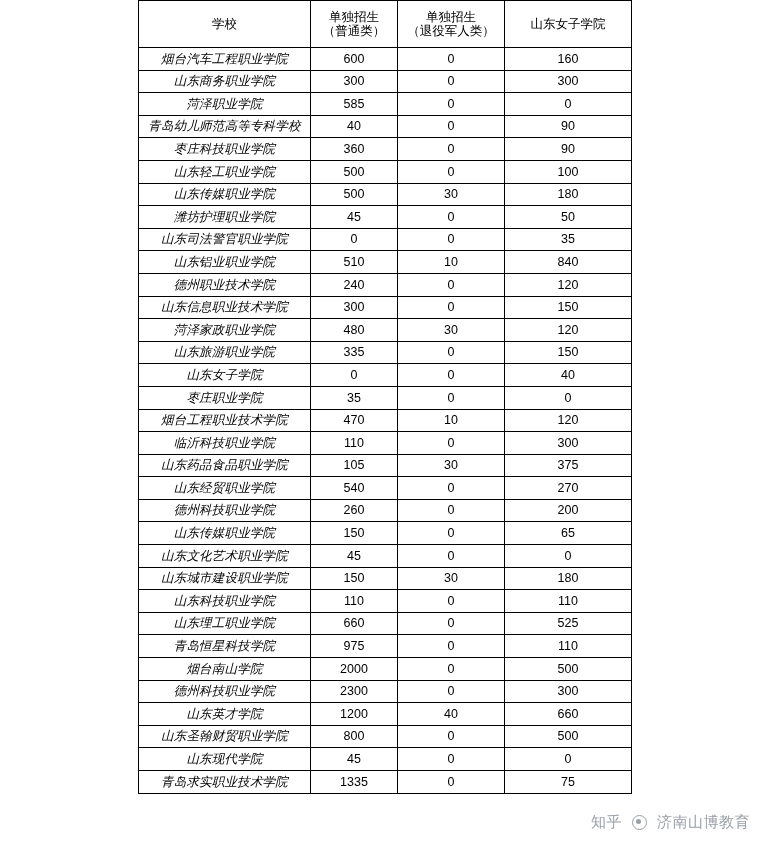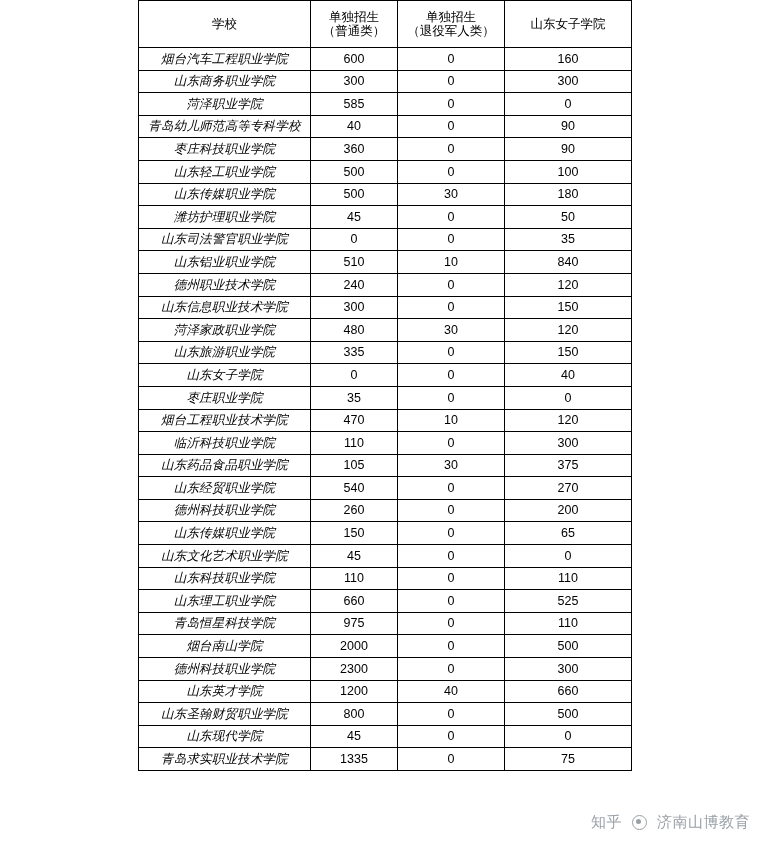--- a/index.html
+++ b/index.html
@@ -257,20 +257,26 @@
           <td><span class="num">0</span></td>
           <td><span class="num">65</span></td>
         </tr>
         <tr>
           <td><span class="school-name">山东文化艺术职业学院</span></td>
           <td><span class="num">45</span></td>
           <td><span class="num">0</span></td>
           <td><span class="num">0</span></td>
         </tr>
         <tr>
+          <td><span class="school-name">山东城市建设职业学院</span></td>
+          <td><span class="num">150</span></td>
+          <td><span class="num">30</span></td>
+          <td><span class="num">180</span></td>
+        </tr>
+        <tr>
           <td><span class="school-name">山东科技职业学院</span></td>
           <td><span class="num">110</span></td>
           <td><span class="num">0</span></td>
           <td><span class="num">110</span></td>
         </tr>
         <tr>
           <td><span class="school-name">山东理工职业学院</span></td>
           <td><span class="num">660</span></td>
           <td><span class="num">0</span></td>
           <td><span class="num">525</span></td>

